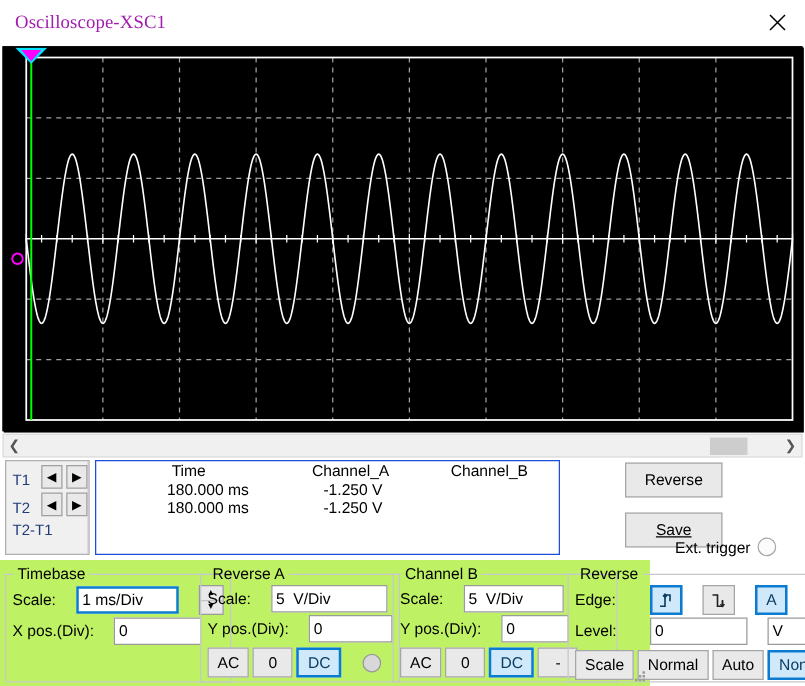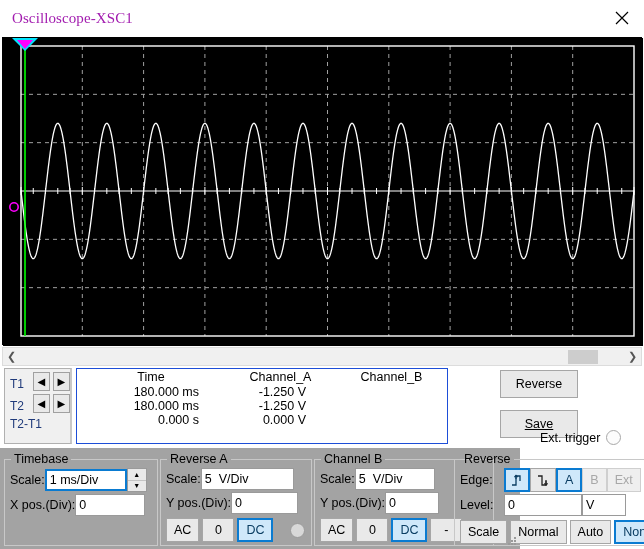--- a/index.html
+++ b/index.html
@@ -186,21 +186,21 @@
     background: #fcfcfc;
     box-sizing: border-box;
   }
   .led.gray { background: #d8d8d8; border-color:#9a9a9a; }
 
   
   .bottom {
     position: absolute;
     left: 0; top: 448px;
     width: 520px; height: 101px;
-    background: #a3a3a3;
+    background: #bef264;
   }
   fieldset.grp {
     position: absolute;
     margin: 0;
     border: 1px solid #c8c8c8;
     border-radius: 0;
     padding: 0;
     background: transparent;
   }
   fieldset.grp > legend {
@@ -211,21 +211,21 @@
   }
   .grp-timebase { left: 4px; top: 4px; width: 152px; height: 92px; }
   .grp-cha      { left: 160px; top: 4px; width: 150px; height: 92px; }
   .grp-chb      { left: 314px; top: 4px; width: 136px; height: 92px; }
   .grp-trigger  { left: 454px; top: 4px; width: 186px; height: 92px; }
 
   .row {
     display: flex; align-items: center;
     padding: 0 5px;
     margin-top: 2px;
-    gap: 0;
+    gap: 16px;
   }
   .lbl { font-size: 12.5px; white-space: nowrap; }
   .txtin {
     height: 22px;
     border: 1px solid #9a9a9a;
     background: #fff;
     font-size: 12.5px;
     font-family: "Liberation Sans", sans-serif;
     box-sizing: border-box;
     padding: 0 3px;
@@ -409,25 +409,20 @@
         <tr>
           <td class="col-time">180.000 ms</td>
           <td class="col-a">-1.250 V</td>
           <td class="col-b"></td>
         </tr>
         <tr>
           <td class="col-time">180.000 ms</td>
           <td class="col-a">-1.250 V</td>
           <td class="col-b"></td>
         </tr>
-        <tr>
-          <td class="col-time">0.000 s</td>
-          <td class="col-a">0.000 V</td>
-          <td class="col-b"></td>
-        </tr>
       </tbody>
     </table>
   </div>
 
   <div class="rev-save">
     <div class="panel-btn">Reverse</div>
     <div class="panel-btn">Save</div>
   </div>
 
   <div class="ext-trig">

